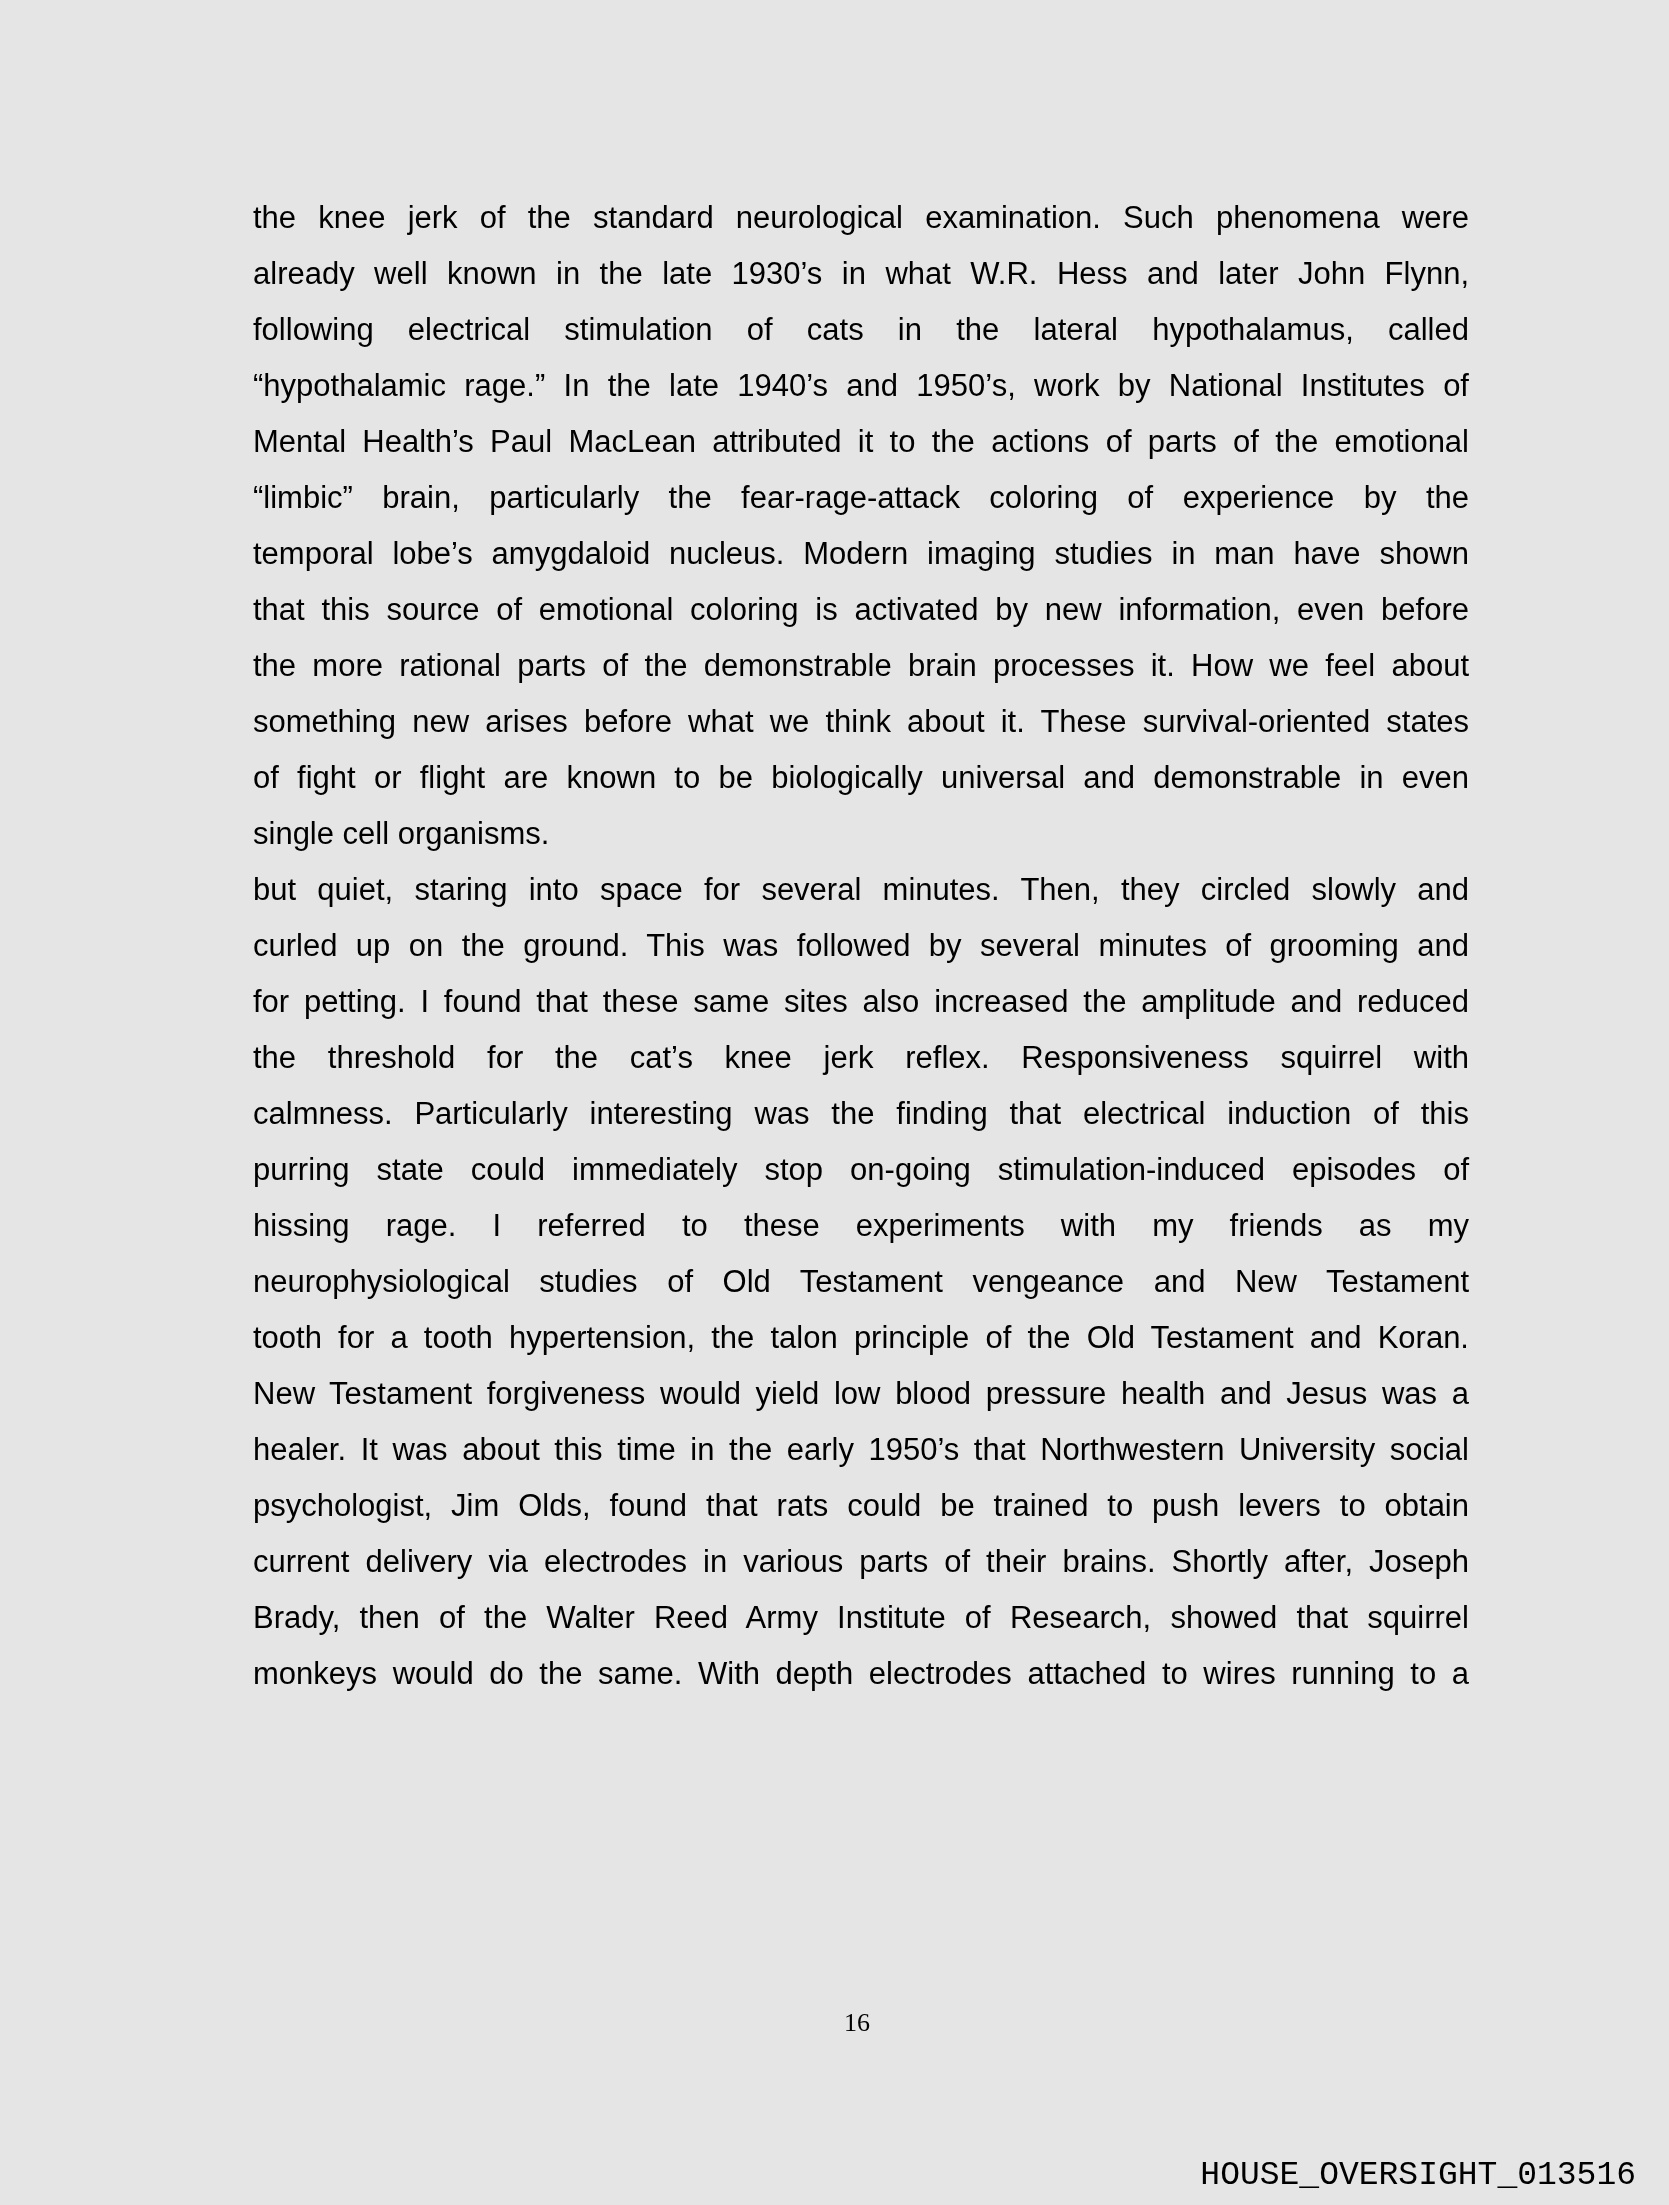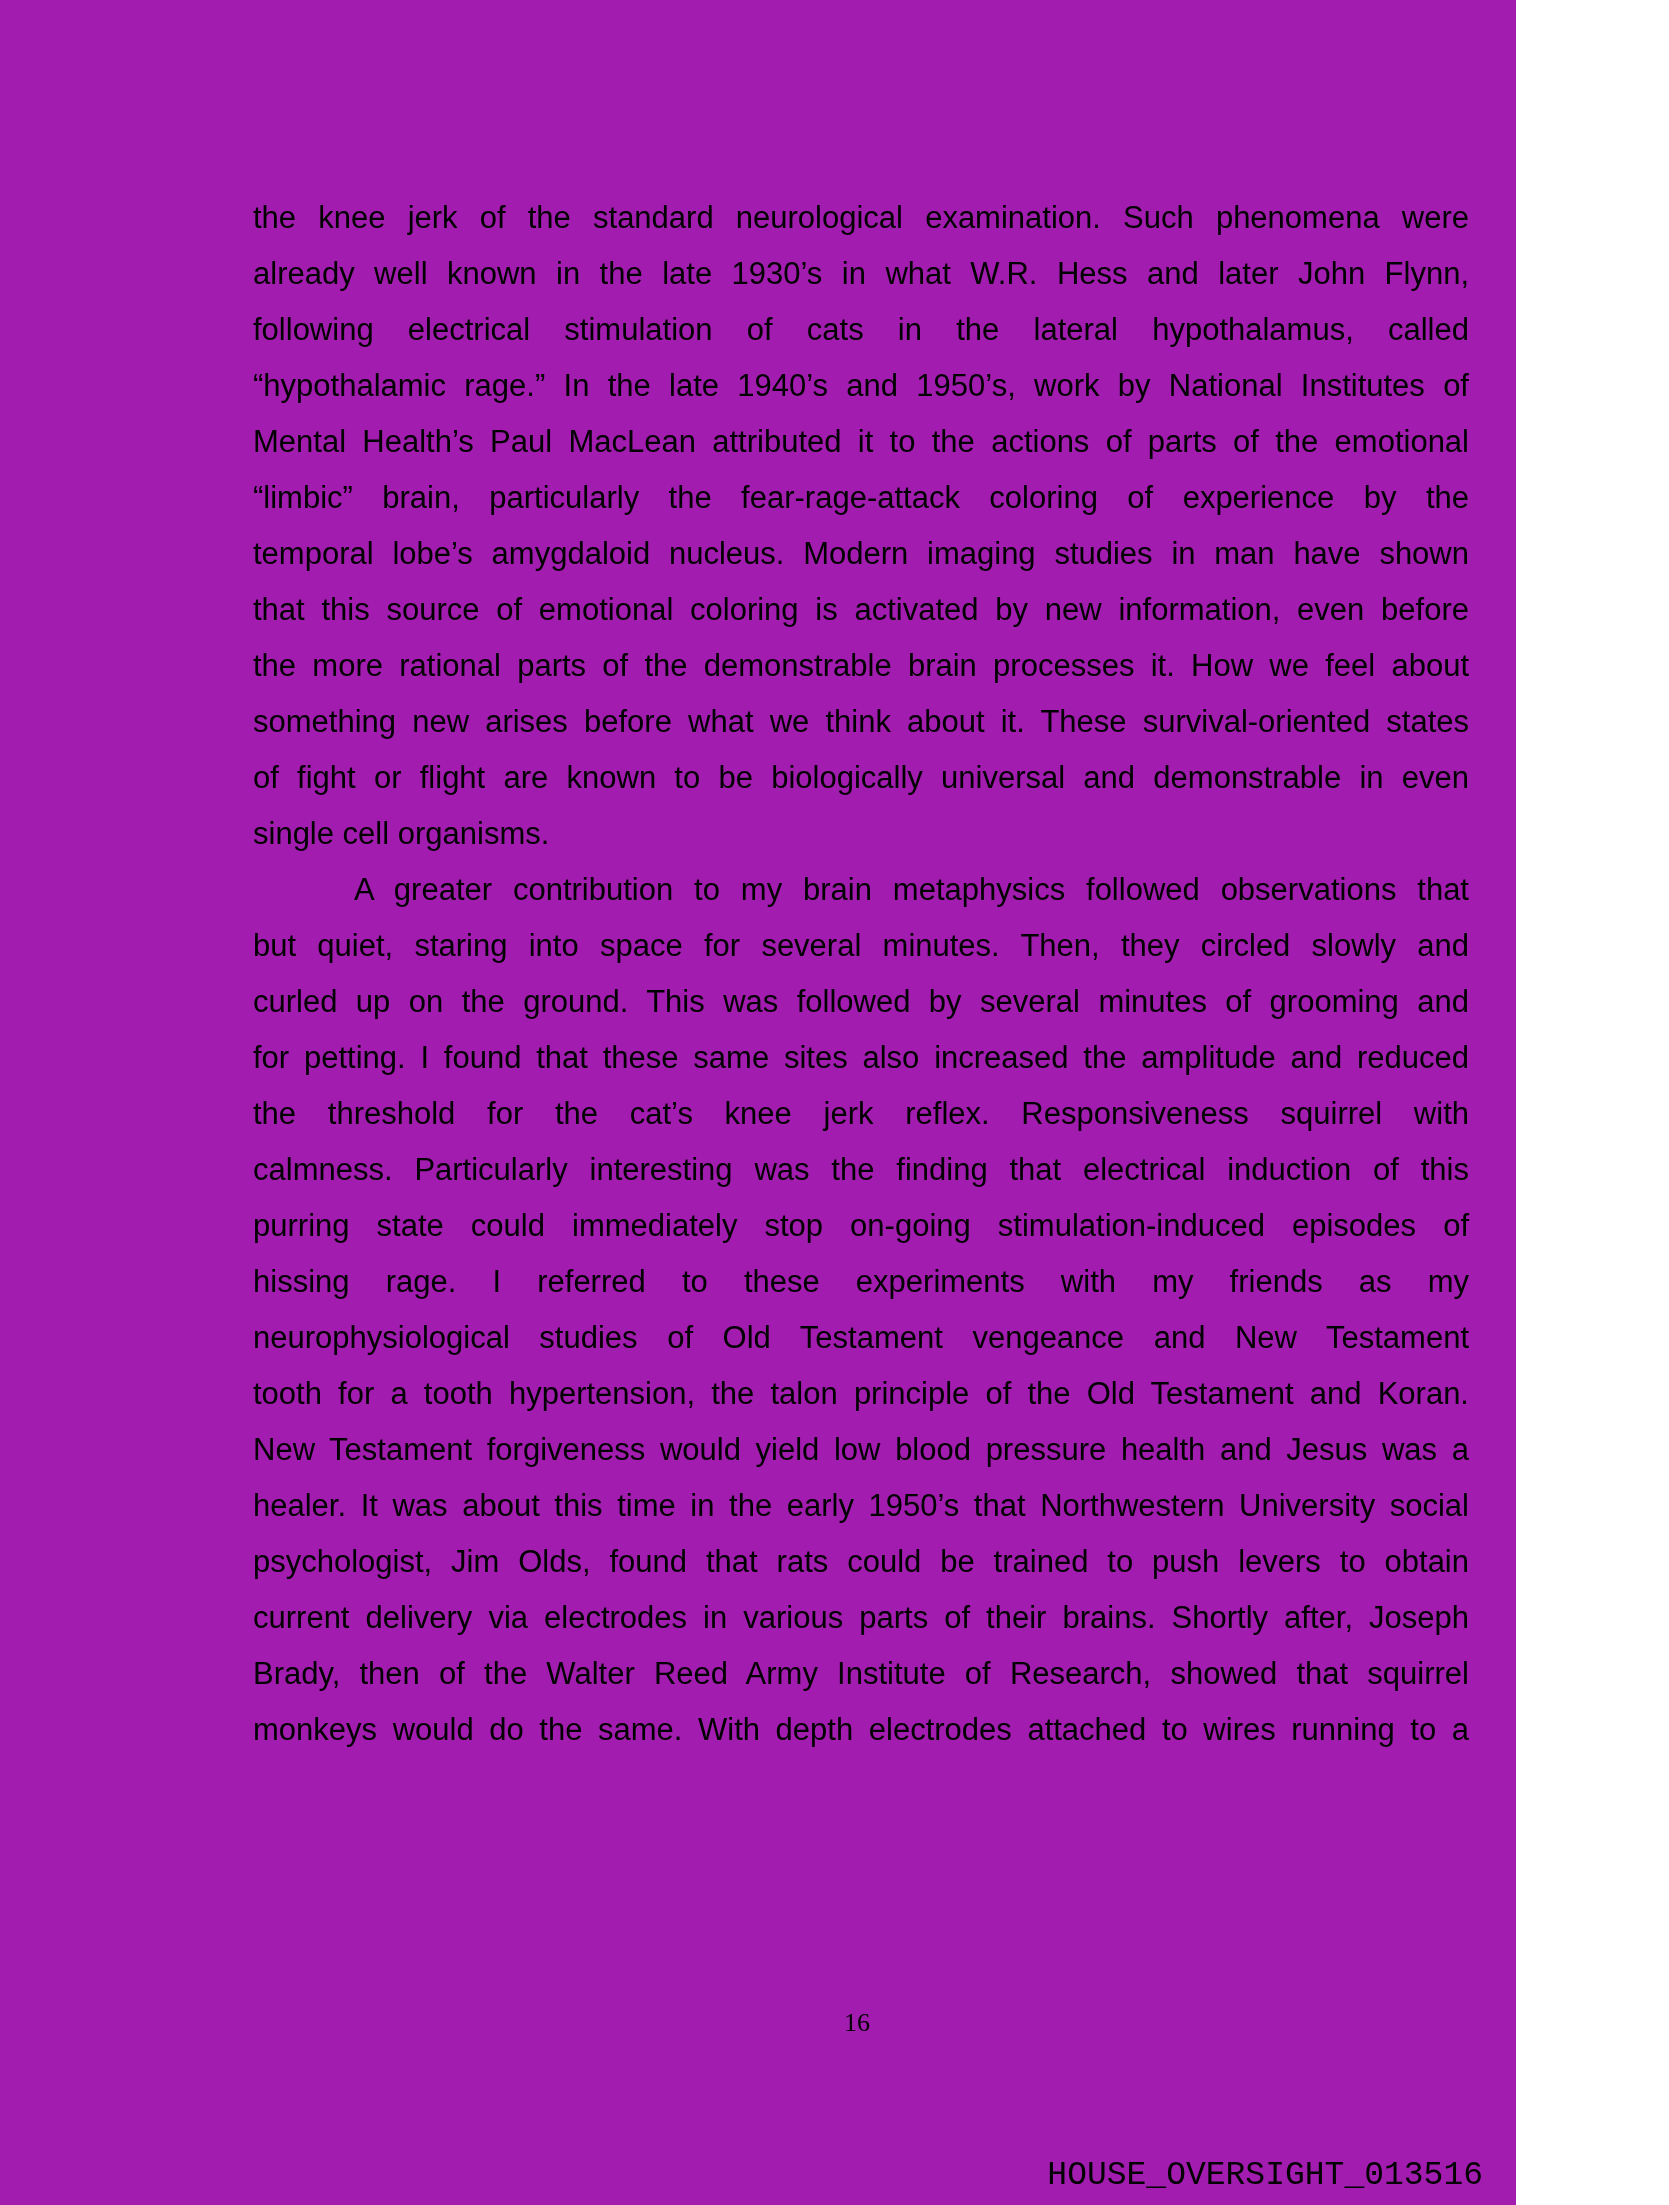--- a/index.html
+++ b/index.html
@@ -1,17 +1,17 @@
 <!DOCTYPE html>
 <html style="font-size:10.5px"><head>
 <meta charset="utf-8">
 <style>
   html, body { margin: 0; padding: 0; background: #ffffff; }
   body { width: 1669px; height: 2205px; position: relative; overflow: hidden; }
-  .page { position: absolute; left: 0; top: 0; width: 1516px; height: 2205px; background: #a21caf; }
+  .page { position: absolute; left: 0; top: 0; width: 1669px; height: 2205px; background: #e5e5e5; }
   .body-text {
     position: absolute; left: 253px; top: 190px; width: 1216px;
     font-family: "Liberation Sans", sans-serif;
     font-size: 31px; line-height: 56px; color: #000000;
   }
   .line {
     display: block; height: 56px; white-space: nowrap;
     text-align: justify; text-align-last: justify;
   }
   .line.last { text-align-last: left; }
@@ -38,21 +38,20 @@
     <span class="line">“hypothalamic rage.” In the late 1940’s and 1950’s, work by National Institutes of</span>
     <span class="line">Mental Health’s Paul MacLean attributed it to the actions of parts of the emotional</span>
     <span class="line">“limbic” brain, particularly the fear-rage-attack coloring of experience by the</span>
     <span class="line">temporal lobe’s amygdaloid nucleus. Modern imaging studies in man have shown</span>
     <span class="line">that this source of emotional coloring is activated by new information, even before</span>
     <span class="line">the more rational parts of the demonstrable brain processes it. How we feel about</span>
     <span class="line">something new arises before what we think about it. These survival-oriented states</span>
     <span class="line">of fight or flight are known to be biologically universal and demonstrable in even</span>
     <span class="line last">single cell organisms.</span>
 
-    <span class="line indent">A greater contribution to my brain metaphysics followed observations that</span>
     <span class="line">but quiet, staring into space for several minutes. Then, they circled slowly and</span>
     <span class="line">curled up on the ground. This was followed by several minutes of grooming and</span>
     <span class="line">for petting. I found that these same sites also increased the amplitude and reduced</span>
     <span class="line">the threshold for the cat’s knee jerk reflex. Responsiveness squirrel with</span>
     <span class="line">calmness. Particularly interesting was the finding that electrical induction of this</span>
     <span class="line">purring state could immediately stop on-going stimulation-induced episodes of</span>
     <span class="line">hissing rage. I referred to these experiments with my friends as my</span>
     <span class="line">neurophysiological studies of Old Testament vengeance and New Testament</span>
     <span class="line">tooth for a tooth hypertension, the talon principle of the Old Testament and Koran.</span>
     <span class="line">New Testament forgiveness would yield low blood pressure health and Jesus was a</span>

